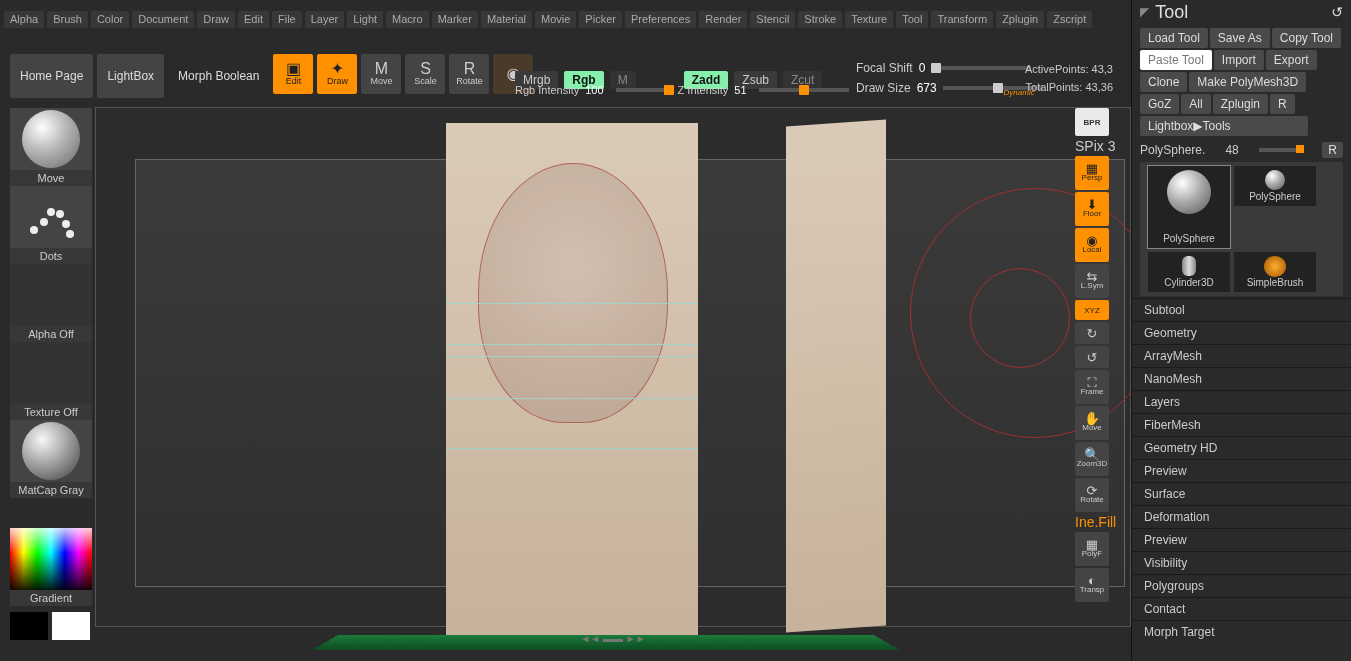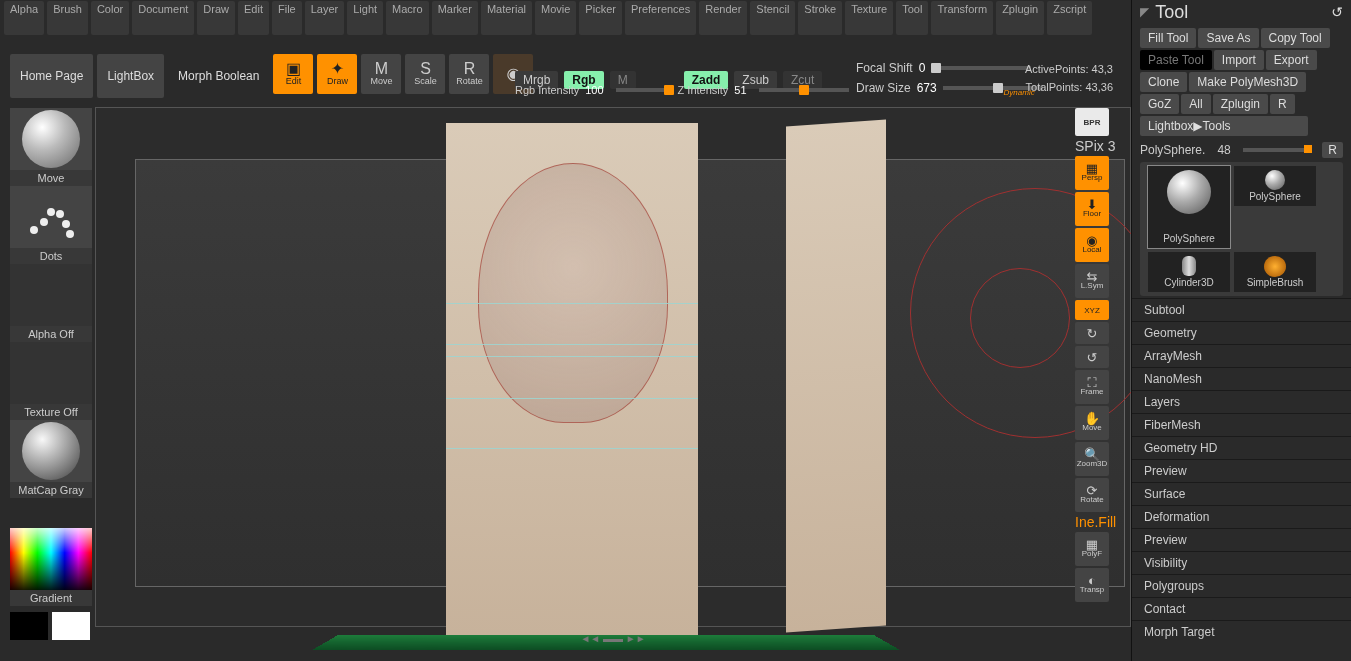--- a/index.html
+++ b/index.html
@@ -1,19 +1,19 @@
 <!DOCTYPE html>
 <html><head>
 <meta charset="utf-8">
 <style>
 * { margin:0; padding:0; box-sizing:border-box; font-family:Arial,sans-serif; }
 body { background:#2a2a2a; color:#ccc; width:1351px; height:661px; overflow:hidden; font-size:11px; position:relative; }
 
 
-.topmenu { display:flex; flex-wrap:wrap; gap:3px; padding:1px 4px; background:#2a2a2a; min-height:36px; }
+.topmenu { display:flex; flex-wrap:wrap; gap:3px; padding:11px 4px; background:#2a2a2a; min-height:36px; }
 .topmenu-item { font-size:11px; color:#aaa; background:#383838; padding:2px 6px; border-radius:2px; cursor:default; line-height:13px; }
 
 
 .toolbar { position:absolute; left:10px; top:54px; height:54px; display:flex; align-items:flex-start; gap:4px; }
 .tool-btn { height:44px; padding:4px 10px; background:#444; color:#ddd; font-size:12px; display:flex; align-items:center; justify-content:center; border-radius:2px; }
 .tool-icon-btn { width:40px; height:40px; background:#444; display:flex; flex-direction:column; align-items:center; justify-content:center; font-size:9px; color:#ccc; border-radius:2px; }
 .tool-icon-btn.orange { background:#ff9100; color:#222; }
 .tool-icon-btn .ico { font-size:16px; line-height:14px; }
 
 
@@ -57,22 +57,22 @@
 .rs-item.orange { background:#ff9100; color:#222; }
 .rs-item.bpr { background:#eaeaea; color:#333; font-weight:bold; height:28px; }
 .rs-item .i { font-size:13px; }
 .spix { width:36px; text-align:center; font-size:14px; color:#ccc; }
 
 
 .rpanel { position:absolute; right:0; top:0; width:220px; height:661px; background:#2a2a2a; border-left:1px solid #111; }
 .rpanel-hdr { display:flex; align-items:center; gap:6px; padding:2px 8px; font-size:18px; color:#ddd; height:24px; }
 .rpanel-grid { display:flex; flex-wrap:wrap; gap:2px; padding:4px 8px; }
 .rp-btn { background:#4a4a4a; color:#ddd; padding:3px 8px; font-size:12px; border-radius:2px; }
-.rp-btn.dim { color:#777; background:#000000; }
-.rp-slider-row { display:flex; align-items:center; padding:2px 8px; font-size:12px; color:#ccc; gap:12px;}
+.rp-btn.dim { color:#777; background:#ffffff; }
+.rp-slider-row { display:flex; align-items:center; padding:2px 8px; font-size:12px; color:#ccc; gap:20px;}
 .rp-thumbgrid { display:flex; flex-wrap:wrap; gap:4px; padding:4px 8px; background:#3a3a3a; margin:2px 8px; border-radius:3px; }
 .rp-thumb { width:82px; height:82px; background:#222; display:flex; flex-direction:column; align-items:center; justify-content:space-between; padding:4px; font-size:10px; color:#ccc; }
 .rp-thumb.sel { outline:1px solid #888; }
 .rp-thumb .sphere { width:44px; height:44px; border-radius:50%; background:radial-gradient(circle at 35% 30%,#fff,#aaa 45%,#555); }
 .rp-thumb .cyl { width:28px; height:40px; background:linear-gradient(90deg,#888,#ddd,#888); border-radius:6px; }
 .rp-thumb .sb { width:32px; height:32px; background:radial-gradient(circle,#ffb030,#a05000); border-radius:50%; }
 .rp-section { padding:4px 12px; font-size:12px; color:#ccc; border-top:1px solid #1a1a1a; cursor:default; }
 
 
 .colorpick { position:absolute; left:10px; top:528px; width:82px; }
@@ -311,21 +311,21 @@
     </div>
 </div>
 
 <div class="rpanel">
   <div class="rpanel-hdr">
     <span style="font-size:12px;color:#888">◤</span>
     <span>Tool</span>
     <span style="margin-left:auto;font-size:14px">↺</span>
   </div>
   <div class="rpanel-grid">
-    <div class="rp-btn">Fill Tool</div>
+    <div class="rp-btn">Load Tool</div>
     <div class="rp-btn">Save As</div>
     <div class="rp-btn">Copy Tool</div>
     <div class="rp-btn dim">Paste Tool</div>
     <div class="rp-btn">Import</div>
     <div class="rp-btn">Export</div>
     <div class="rp-btn">Clone</div>
     <div class="rp-btn">Make PolyMesh3D</div>
     <div class="rp-btn">GoZ</div>
     <div class="rp-btn">All</div>
     <div class="rp-btn">Zplugin</div>

